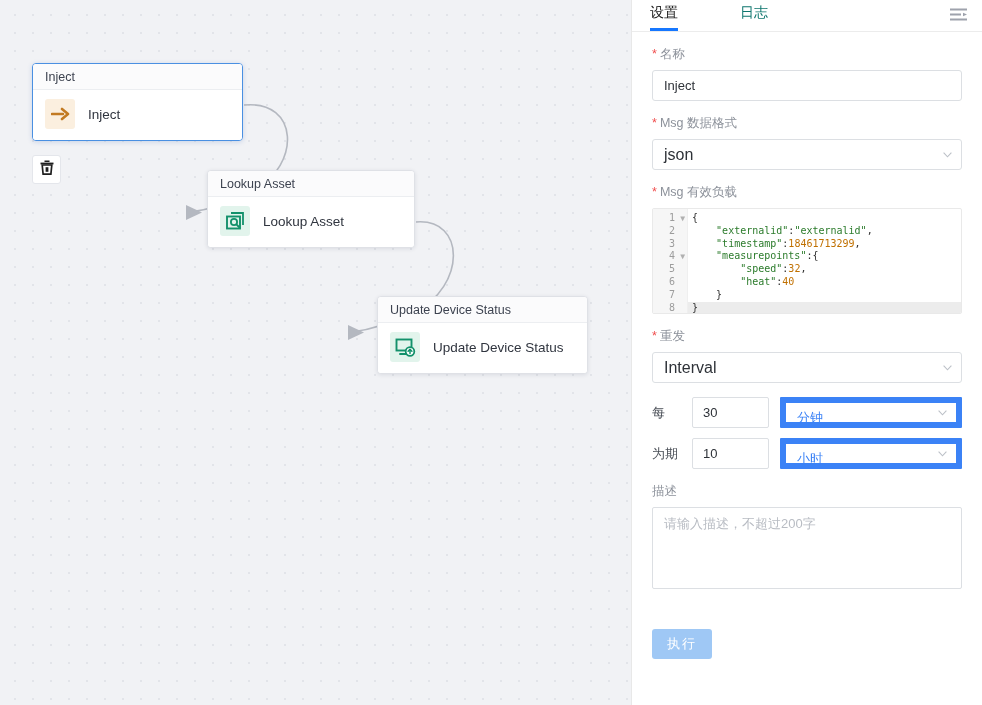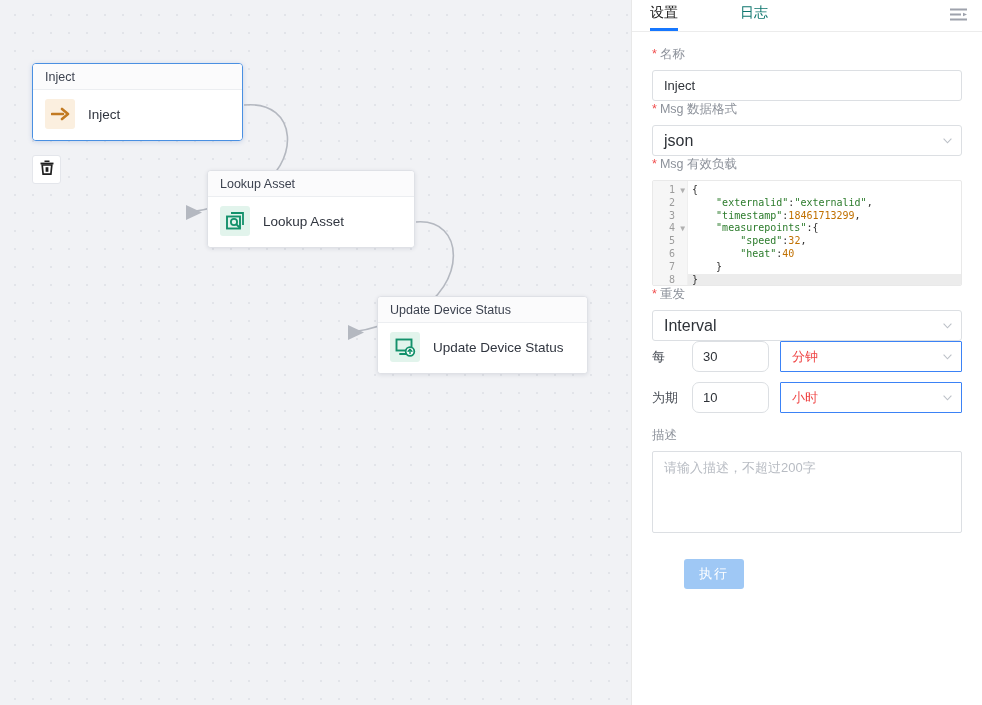--- a/index.html
+++ b/index.html
@@ -111,21 +111,21 @@
   }
   #menu-icon {
     position: absolute; right: 12px; top: 4px;
     width: 22px; height: 22px;
     display: flex; align-items: center; justify-content: center;
     cursor: pointer;
   }
 
   #panel-body { padding: 14px 20px 0 20px; }
 
-  .field { }
+  .field { margin-bottom: 14px; }
   .flabel {
     font-size: 12.5px;
     color: #8c919a;
     margin-bottom: 7px;
     white-space: nowrap;
   }
   .req { color: #f04c4c; margin-right: 3px; }
 
   .inp {
     width: 100%; height: 31px;
@@ -209,33 +209,33 @@
   .n { color: #c07000; }
 
   .row2 { display: flex; align-items: center; margin-bottom: 10px; }
   .row2 .rlabel {
     width: 40px; flex: 0 0 40px;
     font-size: 13px; color: #4a4f57;
     white-space: nowrap;
   }
   .row2 .num {
     width: 77px; flex: 0 0 77px; height: 31px;
-    border: 1px solid #dcdfe3; border-radius: 7px;
+    border: 1px solid #dcdfe3; border-radius: 2px;
     font-size: 13px; color: #2e3238;
     padding: 0 10px; outline: none;
     font-family: inherit; background: #fff;
   }
   .row2 .unit {
     margin-left: 11px;
     flex: 1 1 auto;
     position: relative;
     height: 31px;
-    border: 1px solid #3b82f6; border-radius: 1px;
+    border: 6px solid #3b82f6; border-radius: 1px;
     background: #fff;
-    font-size: 13px; color: #ef4444;
+    font-size: 13px; color: #3b82f6;
     line-height: 29px;
     padding: 0 28px 0 11px;
     cursor: pointer;
     white-space: nowrap;
   }
 
   #desc-area {
     width: 100%; height: 82px;
     border: 1px solid #dcdfe3; border-radius: 2px;
     padding: 7px 11px;
@@ -249,21 +249,20 @@
   #exec-btn {
     margin-top: 22px;
     width: 60px; height: 30px;
     background: #9fc8f5;
     border: none; border-radius: 3px;
     color: #ffffff;
     font-size: 13px;
     font-family: inherit;
     letter-spacing: 2px;
     cursor: pointer;
-    margin-left: 32px;
   }
 </style>
 </head>
 <body>
 
 <div id="app">
 
   <div id="canvas">
 
     <svg id="edges">

